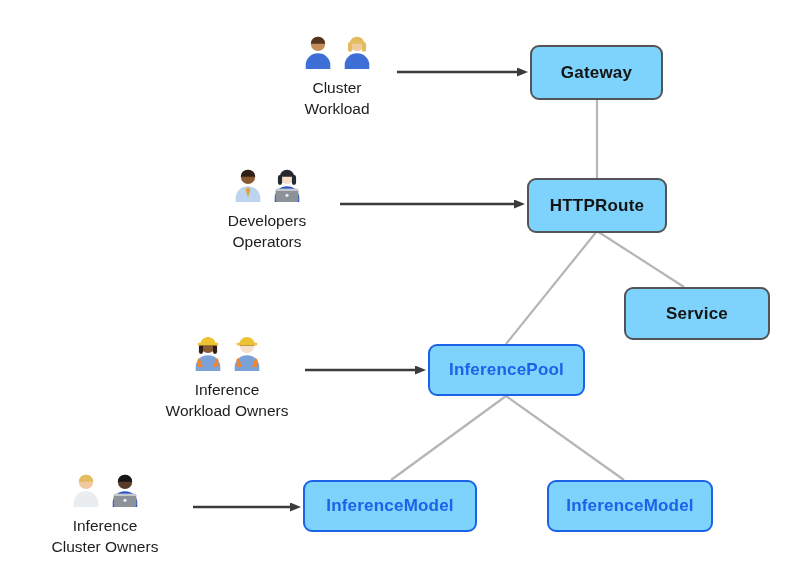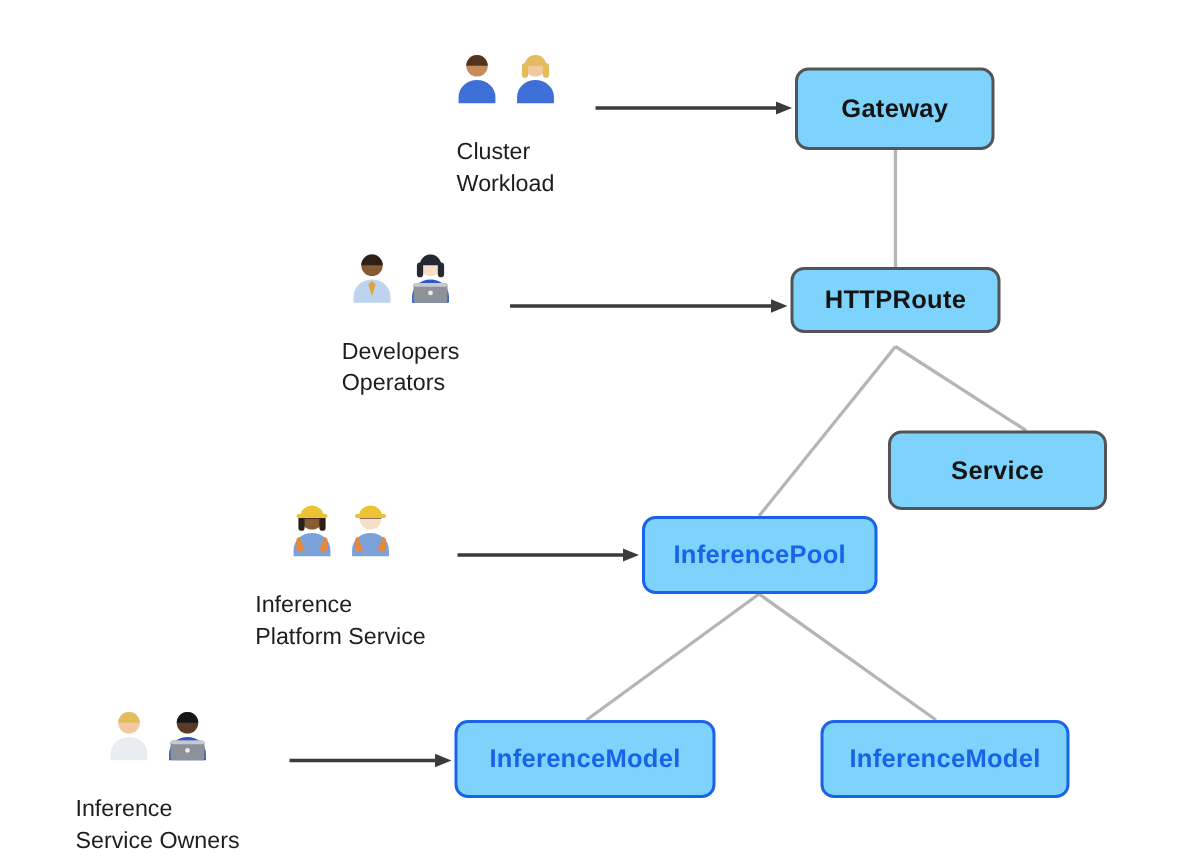--- a/index.html
+++ b/index.html
@@ -13,21 +13,21 @@
     background:#7dd3fc;border-radius:9px;box-sizing:border-box;
   }
   .node.resource{border:2.5px solid #525457;color:#141414;}
   .node.inference{border:2px solid #1a62e8;color:#1a62e8;text-align:right;}
   .node .lbl{font-weight:700;font-size:17px;letter-spacing:.2px;}
   .actor{
     position:absolute;width:160px;display:flex;flex-direction:column;align-items:center;
   }
   .people{display:flex;gap:5px;height:40px;align-items:flex-end;}
   .actor-label{
-    margin-top:21px;font-size:15.5px;line-height:21px;color:#1d1d1d;
+    margin-top:7px;text-align:center;font-size:15.5px;line-height:21px;color:#1d1d1d;
   }
 </style>
 </head>
 <body>
 
 <div class="canvas">
 
   <svg class="edges" width="800" height="572" viewBox="0 0 800 572">
     <defs>
       <marker id="arrowhead" markerUnits="userSpaceOnUse" markerWidth="11" markerHeight="9" refX="1" refY="4.5" orient="auto">
@@ -48,25 +48,25 @@
       <line x1="340" y1="204" x2="515" y2="204" marker-end="url(#arrowhead)"></line>
       <line x1="305" y1="370" x2="416" y2="370" marker-end="url(#arrowhead)"></line>
       <line x1="193" y1="507" x2="291" y2="507" marker-end="url(#arrowhead)"></line>
     </g>
   </svg>
 
   <div class="node resource" style="left:530px;top:45px;width:133px;height:55px">
     <span class="lbl">Gateway</span>
   </div>
 
-  <div class="node resource" style="left:527px;top:178px;width:140px;height:44px">
+  <div class="node resource" style="left:527px;top:178px;width:140px;height:55px">
     <span class="lbl">HTTPRoute</span>
   </div>
 
-  <div class="node resource" style="left:592px;top:287px;width:146px;height:53px">
+  <div class="node resource" style="left:624px;top:287px;width:146px;height:53px">
     <span class="lbl">Service</span>
   </div>
 
   <div class="node inference" style="left:428px;top:344px;width:157px;height:52px">
     <span class="lbl">InferencePool</span>
   </div>
 
   <div class="node inference" style="left:303px;top:480px;width:174px;height:52px">
     <span class="lbl">InferenceModel</span>
   </div>
@@ -139,21 +139,21 @@
           <path d="M9,26 l4,10 h-6 v-8 z" fill="#ec8637"></path>
           <path d="M27,26 l-4,10 h6 v-8 z" fill="#ec8637"></path>
           <circle cx="18" cy="13.5" r="7.6" fill="#f6dfc8"></circle>
           <path d="M10.4,13.5 a7.6,7.6 0 0 1 15.2,0 z" fill="#6b4a2f"></path>
           <path d="M10,11 a8,6.8 0 0 1 16,0 z" fill="#edc335"></path>
           <rect x="7" y="10.2" width="22" height="2.8" rx="1.4" fill="#edc335"></rect>
         </svg>
       </div>
     <div class="actor-label">
       <div>Inference</div>
-      <div>Platform Service</div>
+      <div>Workload Owners</div>
     </div>
   </div>
 
   <div class="actor" style="left:25px;top:468px">
     <div class="people">
         <svg width="34" height="40" viewBox="0 0 36 40">
           <path d="M5,40 v-4.5 a13,12 0 0 1 26,0 V40 z" fill="#e9edf0"></path>
           <circle cx="18" cy="13.5" r="7.6" fill="#f0c9a0"></circle>
           <path d="M10.4,13.5 a7.6,7.6 0 0 1 15.2,0 z" fill="#e3bd5d"></path>
         </svg>
@@ -161,17 +161,17 @@
           <path d="M5,40 v-4.5 a13,12 0 0 1 26,0 V40 z" fill="#2f57c9"></path>
           <circle cx="18" cy="13.5" r="7.6" fill="#5a3b28"></circle>
           <path d="M10.4,13.5 a7.6,7.6 0 0 1 15.2,0 z" fill="#15161a"></path>
           <rect x="6" y="26" width="24" height="14" rx="2" fill="#8d9299"></rect>
           <rect x="6" y="26" width="24" height="2.6" rx="1.3" fill="#c6cad0"></rect>
           <circle cx="18" cy="33" r="1.7" fill="#e9ebee"></circle>
         </svg>
       </div>
     <div class="actor-label">
       <div>Inference</div>
-      <div>Service Owners</div>
+      <div>Cluster Owners</div>
     </div>
   </div>
 
 </div>
 
 </body></html>

